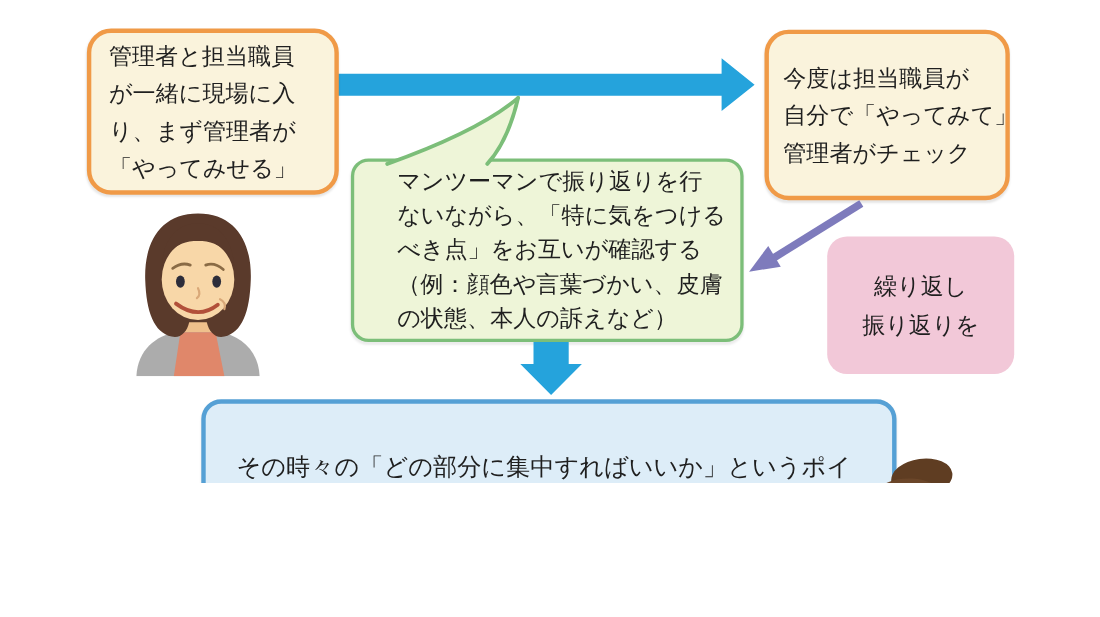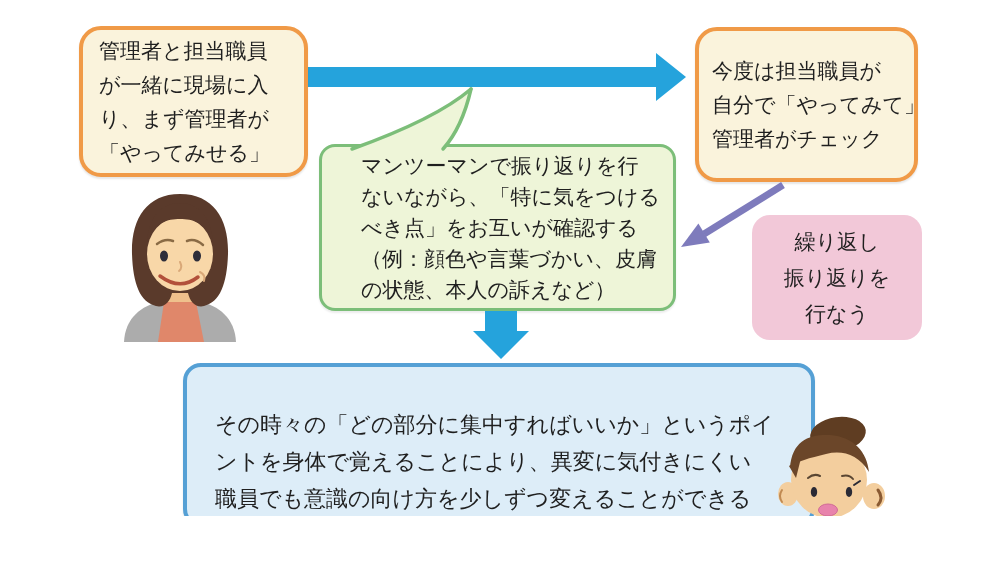--- a/index.html
+++ b/index.html
@@ -4,22 +4,22 @@
 <style>
   :root{
     --box-border-orange:#F09A47; --box-fill-cream:#FAF3DC;
     --box-border-green:#7CBE79;  --box-fill-green:#EEF5D8;
     --box-fill-pink:#F2C8D8;
     --box-border-blue:#55A0D5;   --box-fill-blue:#DDEDF8;
     --arrow-blue:#25A3DC; --arrow-purple:#7E7BBC; --text:#1F1F1F;
   }
   html,body{margin:0;padding:0;background:#fff;}
   .stage{
-    position:relative;width:1000px;height:516px;background:#ffffff;
-    overflow:hidden;font-family:Liberation Sans, sans-serif;color:var(--text);
+    position:relative;width:1000px;height:439px;background:#ffffff;
+    overflow:hidden;font-family:Liberation Serif, serif;color:var(--text);
   }
   .box{position:absolute;box-sizing:border-box;display:flex;align-items:center;}
   .txt{white-space:pre;}
   .orange{background:var(--box-fill-cream);border:4px solid var(--box-border-orange);
     border-radius:22px;box-shadow:0 2px 2px rgba(0,0,0,.10);}
   #box-step1{left:79px;top:26px;width:229px;height:151px;padding:6px 16px;
     font-size:21px;line-height:34px;}
   #box-step2{left:695px;top:27px;width:223px;height:155px;padding:6px 13px;
     font-size:21px;line-height:34px;}
   #box-feedback{left:319px;top:144px;width:357px;height:167px;
@@ -71,21 +71,20 @@
 
   <svg class="abs" style="left:340px;top:84px;" width="140" height="70" viewBox="0 0 140 70">
     <path d="M12,66 Q96,36 131,5 Q122,44 103,66 Z" fill="var(--box-fill-green)"></path>
     <path d="M12,65 Q96,35 131,5" fill="none" stroke="var(--box-border-green)" stroke-width="3.5" stroke-linecap="round"></path>
     <path d="M131,5 Q122,44 103,65" fill="none" stroke="var(--box-border-green)" stroke-width="3.5" stroke-linecap="round"></path>
   </svg>
 
   <div id="box-repeat" class="box">
     <div>繰り返し</div>
     <div>振り返りを</div>
-    <div>行なう</div>
   </div>
 
   <svg class="abs" style="left:468px;top:311px;" width="66" height="50" viewBox="0 0 66 50">
     <polygon points="17,0 49,0 49,20 61,20 33,48 5,20 17,20" fill="var(--arrow-blue)"></polygon>
   </svg>
 
   <div id="box-result" class="box">
     <div class="txt">その時々の「どの部分に集中すればいいか」というポイ
 ントを身体で覚えることにより、異変に気付きにくい
 職員でも意識の向け方を少しずつ変えることができる</div>

